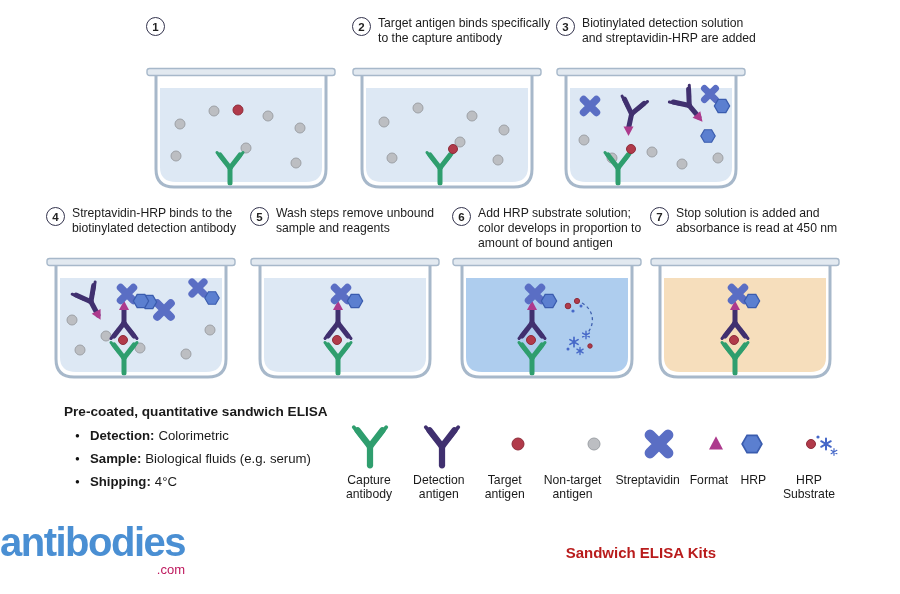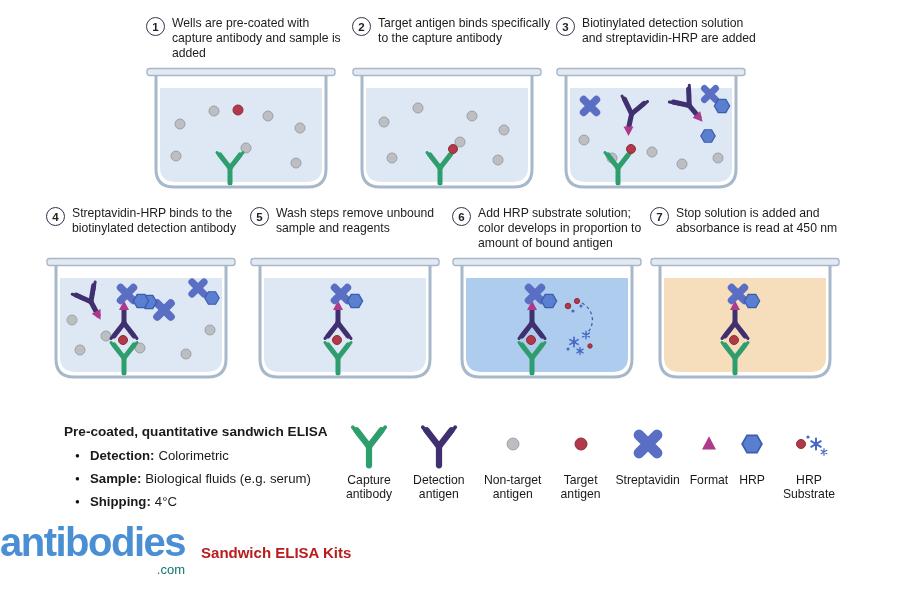--- a/index.html
+++ b/index.html
@@ -9,39 +9,39 @@
   .step{position:absolute;width:200px}
   .step-header{display:flex;gap:7px;align-items:flex-start;height:46px}
   .num{flex:0 0 auto;width:19px;height:19px;border:1.7px solid #33334d;border-radius:50%;
        display:flex;align-items:center;justify-content:center;font-size:11.5px;font-weight:bold;
        margin-top:1px;background:#fff;color:#222}
   .step-text{font-size:12.2px;line-height:1.24;width:176px;color:#1c1c1c}
   .well{display:block;margin-top:4px}
   .gd{fill:#bcbec2;stroke:#9da1a6;stroke-width:1}
   .rd{fill:#b13a4a;stroke:#8e2c3a;stroke-width:1}
 
-  .info{position:absolute;left:64px;top:424px;width:292px}
+  .info{position:absolute;left:64px;top:404px;width:292px}
   .info-title{font-size:13.6px;font-weight:bold;margin-bottom:9px}
   .info ul{list-style:none}
   .info li{position:relative;font-size:13.2px;margin-bottom:8px;padding-left:26px}
   .info li::before{content:"●";font-size:8px;position:absolute;left:11px;top:3px;color:#111}
   .info li b{font-weight:bold}
   .info li span{margin-left:4px}
 
   .legend{position:absolute;left:340px;top:418px;width:502px;display:flex;
           justify-content:space-between;align-items:flex-start}
-  .lg-item{display:flex;flex-direction:column;align-items:center;text-align:center}
+  .lg-item{display:flex;flex-direction:column;align-items:flex-end;text-align:center}
   .lg-icon{height:52px;display:flex;align-items:center;justify-content:center}
   .lg-label{font-size:12.2px;line-height:1.18;margin-top:3px}
 
   .footer{position:absolute;left:0;top:522px;width:716px;display:flex;
-          justify-content:flex-start;align-items:center;gap:16px}
+          justify-content:space-between;align-items:center;gap:16px}
   .logo-wrap{display:flex;flex-direction:column}
   .logo{font-size:40px;font-weight:bold;color:#4a8fd3;letter-spacing:-1.5px;line-height:1}
-  .logo-suffix{font-size:13px;color:#0f766e;text-align:right;margin-top:0}
+  .logo-suffix{font-size:13px;color:#be185d;text-align:right;margin-top:0}
   .kit{font-size:15px;font-weight:bold;color:#b91c1c;margin-top:6px}
 </style>
 </head>
 <body>
 
 <div class="canvas">
 
   <svg width="0" height="0" style="position:absolute" aria-hidden="true">
     <defs>
       <g id="ab" fill="none" stroke-linecap="round">
@@ -71,21 +71,20 @@
         <use href="#tri" transform="translate(0,-67)"></use>
         <use href="#sv" transform="translate(3,-79) scale(0.85)"></use>
         <use href="#hex" transform="translate(17,-72) scale(0.85)"></use>
       </g>
     </defs>
   </svg>
 
   <div class="step" style="left:146px;top:16px">
     <div class="step-header">
       <div class="num">1</div>
-      <div class="step-text">Wells are pre-coated with capture antibody and sample is added</div>
     </div>
     <svg class="well" width="190" height="132" viewBox="0 0 190 132">
       <use href="#liq" fill="#dde8f4"></use>
       <g>
         <circle class="gd" cx="34" cy="58" r="5"></circle>
           <circle class="gd" cx="68" cy="45" r="5"></circle>
         <circle class="gd" cx="122" cy="50" r="5"></circle>
           <circle class="gd" cx="154" cy="62" r="5"></circle>
         <circle class="gd" cx="30" cy="90" r="5"></circle>
           <circle class="gd" cx="100" cy="82" r="5"></circle>
@@ -268,32 +267,32 @@
             <g transform="scale(1.25)">
               <use href="#ab" stroke="#40306f"></use>
             </g>
           </svg>
       </div>
       <div class="lg-label" style="max-width:62px">Detection antigen</div>
     </div>
     <div class="lg-item">
       <div class="lg-icon">
         <svg width="24" height="24" viewBox="-12 -12 24 24">
+            <circle class="rd" cx="0" cy="0" r="6"></circle>
+          </svg>
+      </div>
+      <div class="lg-label" style="max-width:50px">Target antigen</div>
+    </div>
+    <div class="lg-item">
+      <div class="lg-icon">
+        <svg width="24" height="24" viewBox="-12 -12 24 24">
             <circle class="gd" cx="0" cy="0" r="6"></circle>
           </svg>
       </div>
       <div class="lg-label" style="max-width:66px">Non-target antigen</div>
-    </div>
-    <div class="lg-item">
-      <div class="lg-icon">
-        <svg width="24" height="24" viewBox="-12 -12 24 24">
-            <circle class="rd" cx="0" cy="0" r="6"></circle>
-          </svg>
-      </div>
-      <div class="lg-label" style="max-width:50px">Target antigen</div>
     </div>
     <div class="lg-item">
       <div class="lg-icon">
         <svg width="42" height="42" viewBox="-21 -21 42 42">
             <use href="#sv" transform="scale(1.2)"></use>
           </svg>
       </div>
       <div class="lg-label" style="max-width:84px">Streptavidin</div>
     </div>
     <div class="lg-item">

